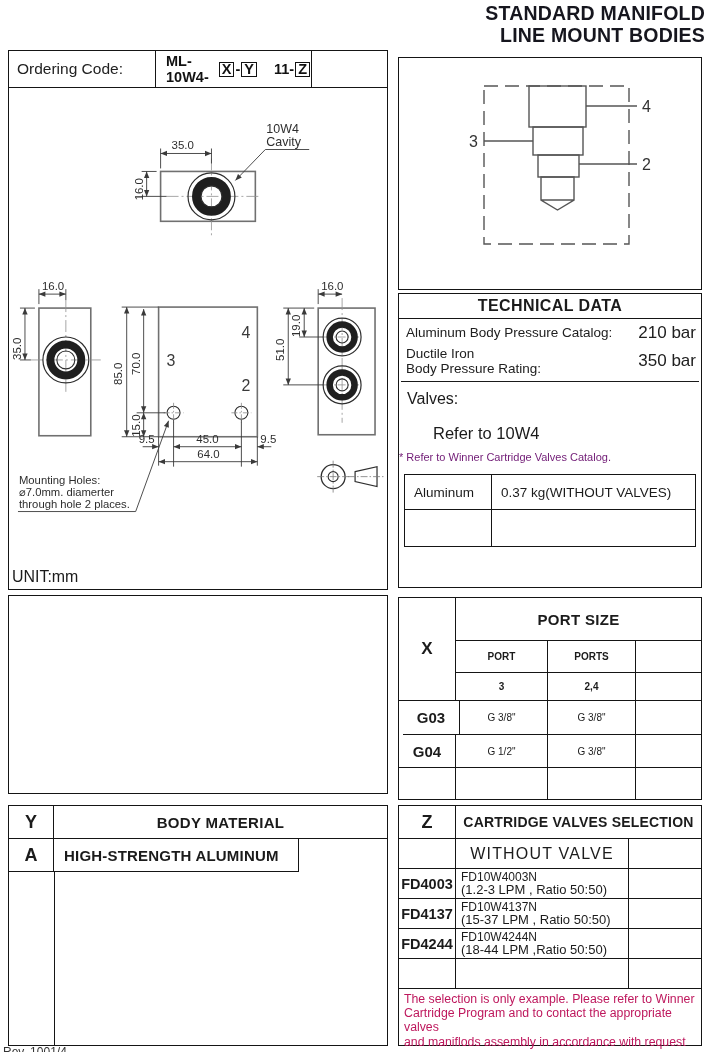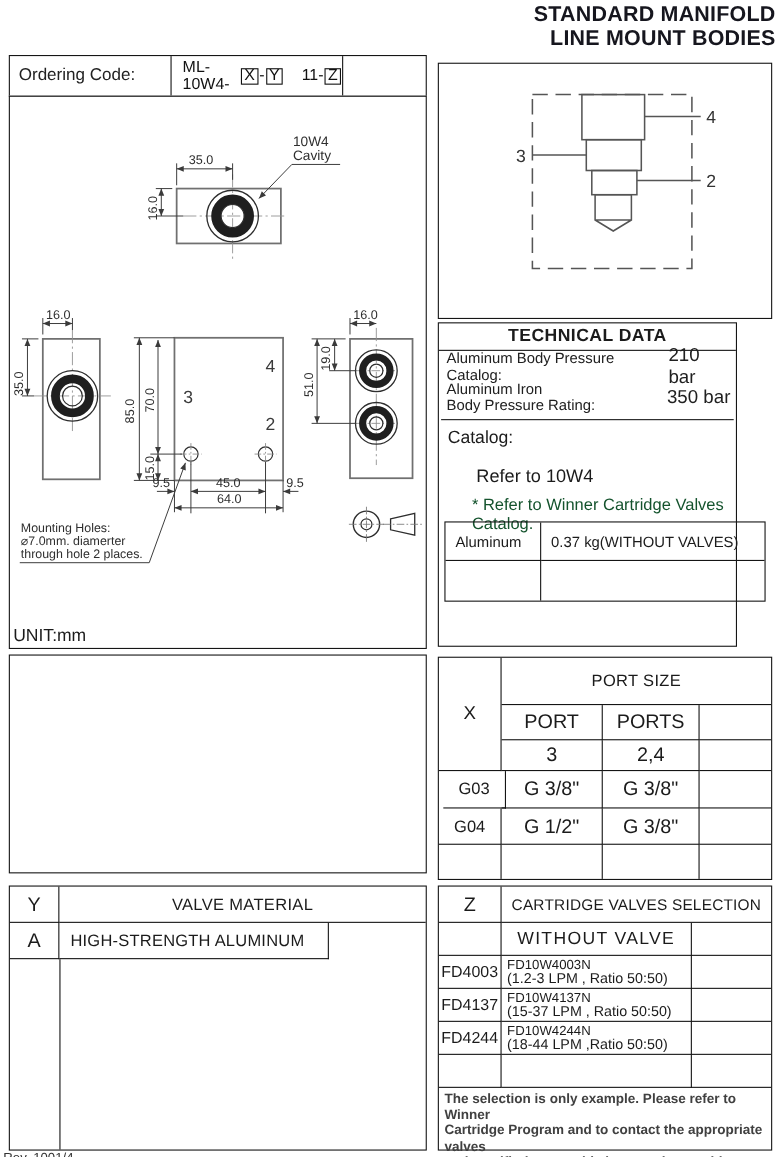--- a/index.html
+++ b/index.html
@@ -4,57 +4,57 @@
 <style>
   *{margin:0;padding:0;box-sizing:border-box}
   html,body{background:#fff}
   body{width:710px;height:1052px;font-family:"Liberation Sans","DejaVu Sans",sans-serif;color:#1b1b1b}
   .page{position:relative;width:710px;height:1052px;overflow:hidden;background:#fff}
   .panel{position:absolute;border:1.4px solid #151515;background:#fff}
   .cell{position:absolute;display:flex;align-items:center}
   .br{border-right:1.2px solid #151515}
   .bb{border-bottom:1.2px solid #151515}
   .cc{justify-content:center;text-align:center}
-  .b{font-weight:normal}
+  .b{font-weight:bold}
 
   
   .title{position:absolute;top:3px;right:5px;text-align:right;font-weight:bold;
          font-size:19.5px;line-height:21.5px;color:#16161e;letter-spacing:.2px}
 
   
   .oc-label{left:0;top:0;width:147px;height:100%;font-size:15.5px;padding-left:8px;color:#222}
-  .oc-code{left:147px;top:0;width:156px;height:100%;font-weight:normal;font-size:14.5px;padding-left:10px;color:#111}
+  .oc-code{left:147px;top:0;width:156px;height:100%;font-weight:bold;font-size:14.5px;padding-left:10px;color:#111}
   .boxed{display:inline-block;border:1.5px solid #111;padding:0 2px;margin:0 1px;line-height:13px}
   .mid-gap{margin-left:16px}
 
   
   .tech-header{position:absolute;left:0;top:0;width:100%;height:25px;border-bottom:1.6px solid #151515;
                font-weight:bold;font-size:16px;text-align:center;line-height:24px;letter-spacing:.4px}
   .tech-row{position:absolute;left:7px;right:5px;display:flex;justify-content:space-between;align-items:center}
   .tech-label{font-size:13.5px;line-height:15.5px;color:#202020}
   .tech-value{font-size:17px;color:#202020}
   .tech-rule{position:absolute;left:2px;right:2px;top:87px;border-top:1.6px solid #1a1a1a}
   .cavity-label{position:absolute;left:8px;top:96px;font-size:16px}
   .cavity-value{position:absolute;left:34px;top:130px;font-size:16.5px}
-  .cavity-note{position:absolute;left:30px;top:157px;font-size:15px;color:#14532d}
+  .cavity-note{position:absolute;left:0;top:157px;font-size:11px;color:#701a75}
   .wt{position:absolute;left:5px;top:180px;width:292px;height:73px;border:1.4px solid #151515}
   .wt-c1{left:0;top:0;width:87px;height:35px;border-right:1.2px solid #151515;border-bottom:1.2px solid #151515;
          font-size:13.5px;padding-left:9px}
   .wt-c2{left:87px;top:0;right:0;height:35px;border-bottom:1.2px solid #151515;font-size:13.5px;padding-left:9px}
   .wt-e1{left:0;top:35px;width:87px;bottom:0;border-right:1.2px solid #151515}
   .tech-foot{position:absolute;left:7px;top:261px;font-size:12.5px;line-height:13.5px;color:#1f1f1f}
 
   
-  .fs14{font-size:18px}.fs15{font-size:15px}
+  .fs14{font-size:10px}.fs15{font-size:15px}
 
   
   .cv-model{display:block;line-height:12.5px}
   .cv-m1{font-size:12px}.cv-m2{font-size:13px}
   .cv-note{position:absolute;left:0;right:0;top:183px;bottom:0;padding:3px 5px;
-           font-weight:bold;font-size:12.3px;line-height:14.2px;color:#404040}
+           font-weight:normal;font-size:12.3px;line-height:14.2px;color:#be185d}
 
   .footer-rev{position:absolute;left:3px;top:1045px;font-size:12px;color:#333}
 
   svg text{font-family:"Liberation Sans","DejaVu Sans",sans-serif}
   .dimtxt{font-size:11.5px;fill:#2e2e2e}
   .porttxt{font-size:16px;fill:#3a3a3a}
   .notetxt{font-size:11.3px;fill:#2e2e2e}
 </style>
 </head>
 <body>
@@ -194,21 +194,21 @@
 
         <text x="3" y="495" style="font-size:16px;fill:#1b1b1b">UNIT:mm</text>
       </g>
     </svg>
   </div>
 
   <div class="panel" style="left:8px;top:595px;width:380px;height:199px"></div>
 
   <div class="panel" style="left:8px;top:805px;width:380px;height:241px">
     <div class="cell br bb cc b" style="left:0;top:0;width:45px;height:33px;font-size:18px">Y</div>
-    <div class="cell bb cc b" style="left:45px;top:0;right:0;height:33px;font-size:15px;letter-spacing:.3px">VALVE MATERIAL</div>
+    <div class="cell bb cc b" style="left:45px;top:0;right:0;height:33px;font-size:15px;letter-spacing:.3px">BODY MATERIAL</div>
     <div class="cell br bb cc b" style="left:0;top:33px;width:45px;height:33px;font-size:18px">A</div>
     <div class="cell br bb b" style="left:45px;top:33px;width:245px;height:33px;font-size:15px;padding-left:10px;letter-spacing:.2px">HIGH-STRENGTH ALUMINUM</div>
     <div style="position:absolute;left:45px;top:66px;bottom:0;width:0;border-left:1.2px solid #151515"></div>
   </div>
 
   <div class="panel" style="left:398px;top:57px;width:304px;height:233px">
     <svg width="301" height="230" viewBox="0 0 301 230">
       <g fill="none" stroke="#555" stroke-width="1.4">
         <rect x="85" y="28" width="145" height="158" stroke-dasharray="14 7"></rect>
         <rect x="130" y="28" width="57" height="41"></rect>
@@ -218,35 +218,35 @@
         <path d="M187,48 H238"></path>
         <path d="M85,83 H134"></path>
         <path d="M180,106 H238"></path>
       </g>
       <text x="243" y="54" class="porttxt" style="fill:#333">4</text>
       <text x="70" y="89" class="porttxt" style="fill:#333">3</text>
       <text x="243" y="112" class="porttxt" style="fill:#333">2</text>
     </svg>
   </div>
 
-  <div class="panel" style="left:398px;top:293px;width:272px;height:295px">
+  <div class="panel" style="left:398px;top:293px;width:304px;height:295px">
     <div class="tech-header">TECHNICAL DATA</div>
     <div class="tech-row" style="top:28px;height:22px">
       <span class="tech-label">Aluminum Body Pressure Catalog:</span>
       <span class="tech-value">210 bar</span>
     </div>
     <div class="tech-row" style="top:50px;height:34px">
       <span class="tech-label">
-        <span style="display:block">Aluminum Iron</span>
+        <span style="display:block">Ductile Iron</span>
         <span style="display:block">Body Pressure Rating:</span>
       </span>
       <span class="tech-value">350 bar</span>
     </div>
     <div class="tech-rule"></div>
-    <div class="cavity-label">Catalog:</div>
+    <div class="cavity-label">Valves:</div>
     <div class="cavity-value">Refer to 10W4</div>
     <div class="cavity-note">* Refer to Winner Cartridge Valves Catalog.</div>
     <div class="wt">
       <div class="cell wt-c1">Aluminum</div>
       <div class="cell wt-c2">0.37 kg(WITHOUT VALVES)</div>
       <div class="cell wt-e1"></div>
     </div>
   </div>
 
   <div class="panel" style="left:398px;top:597px;width:304px;height:203px">

